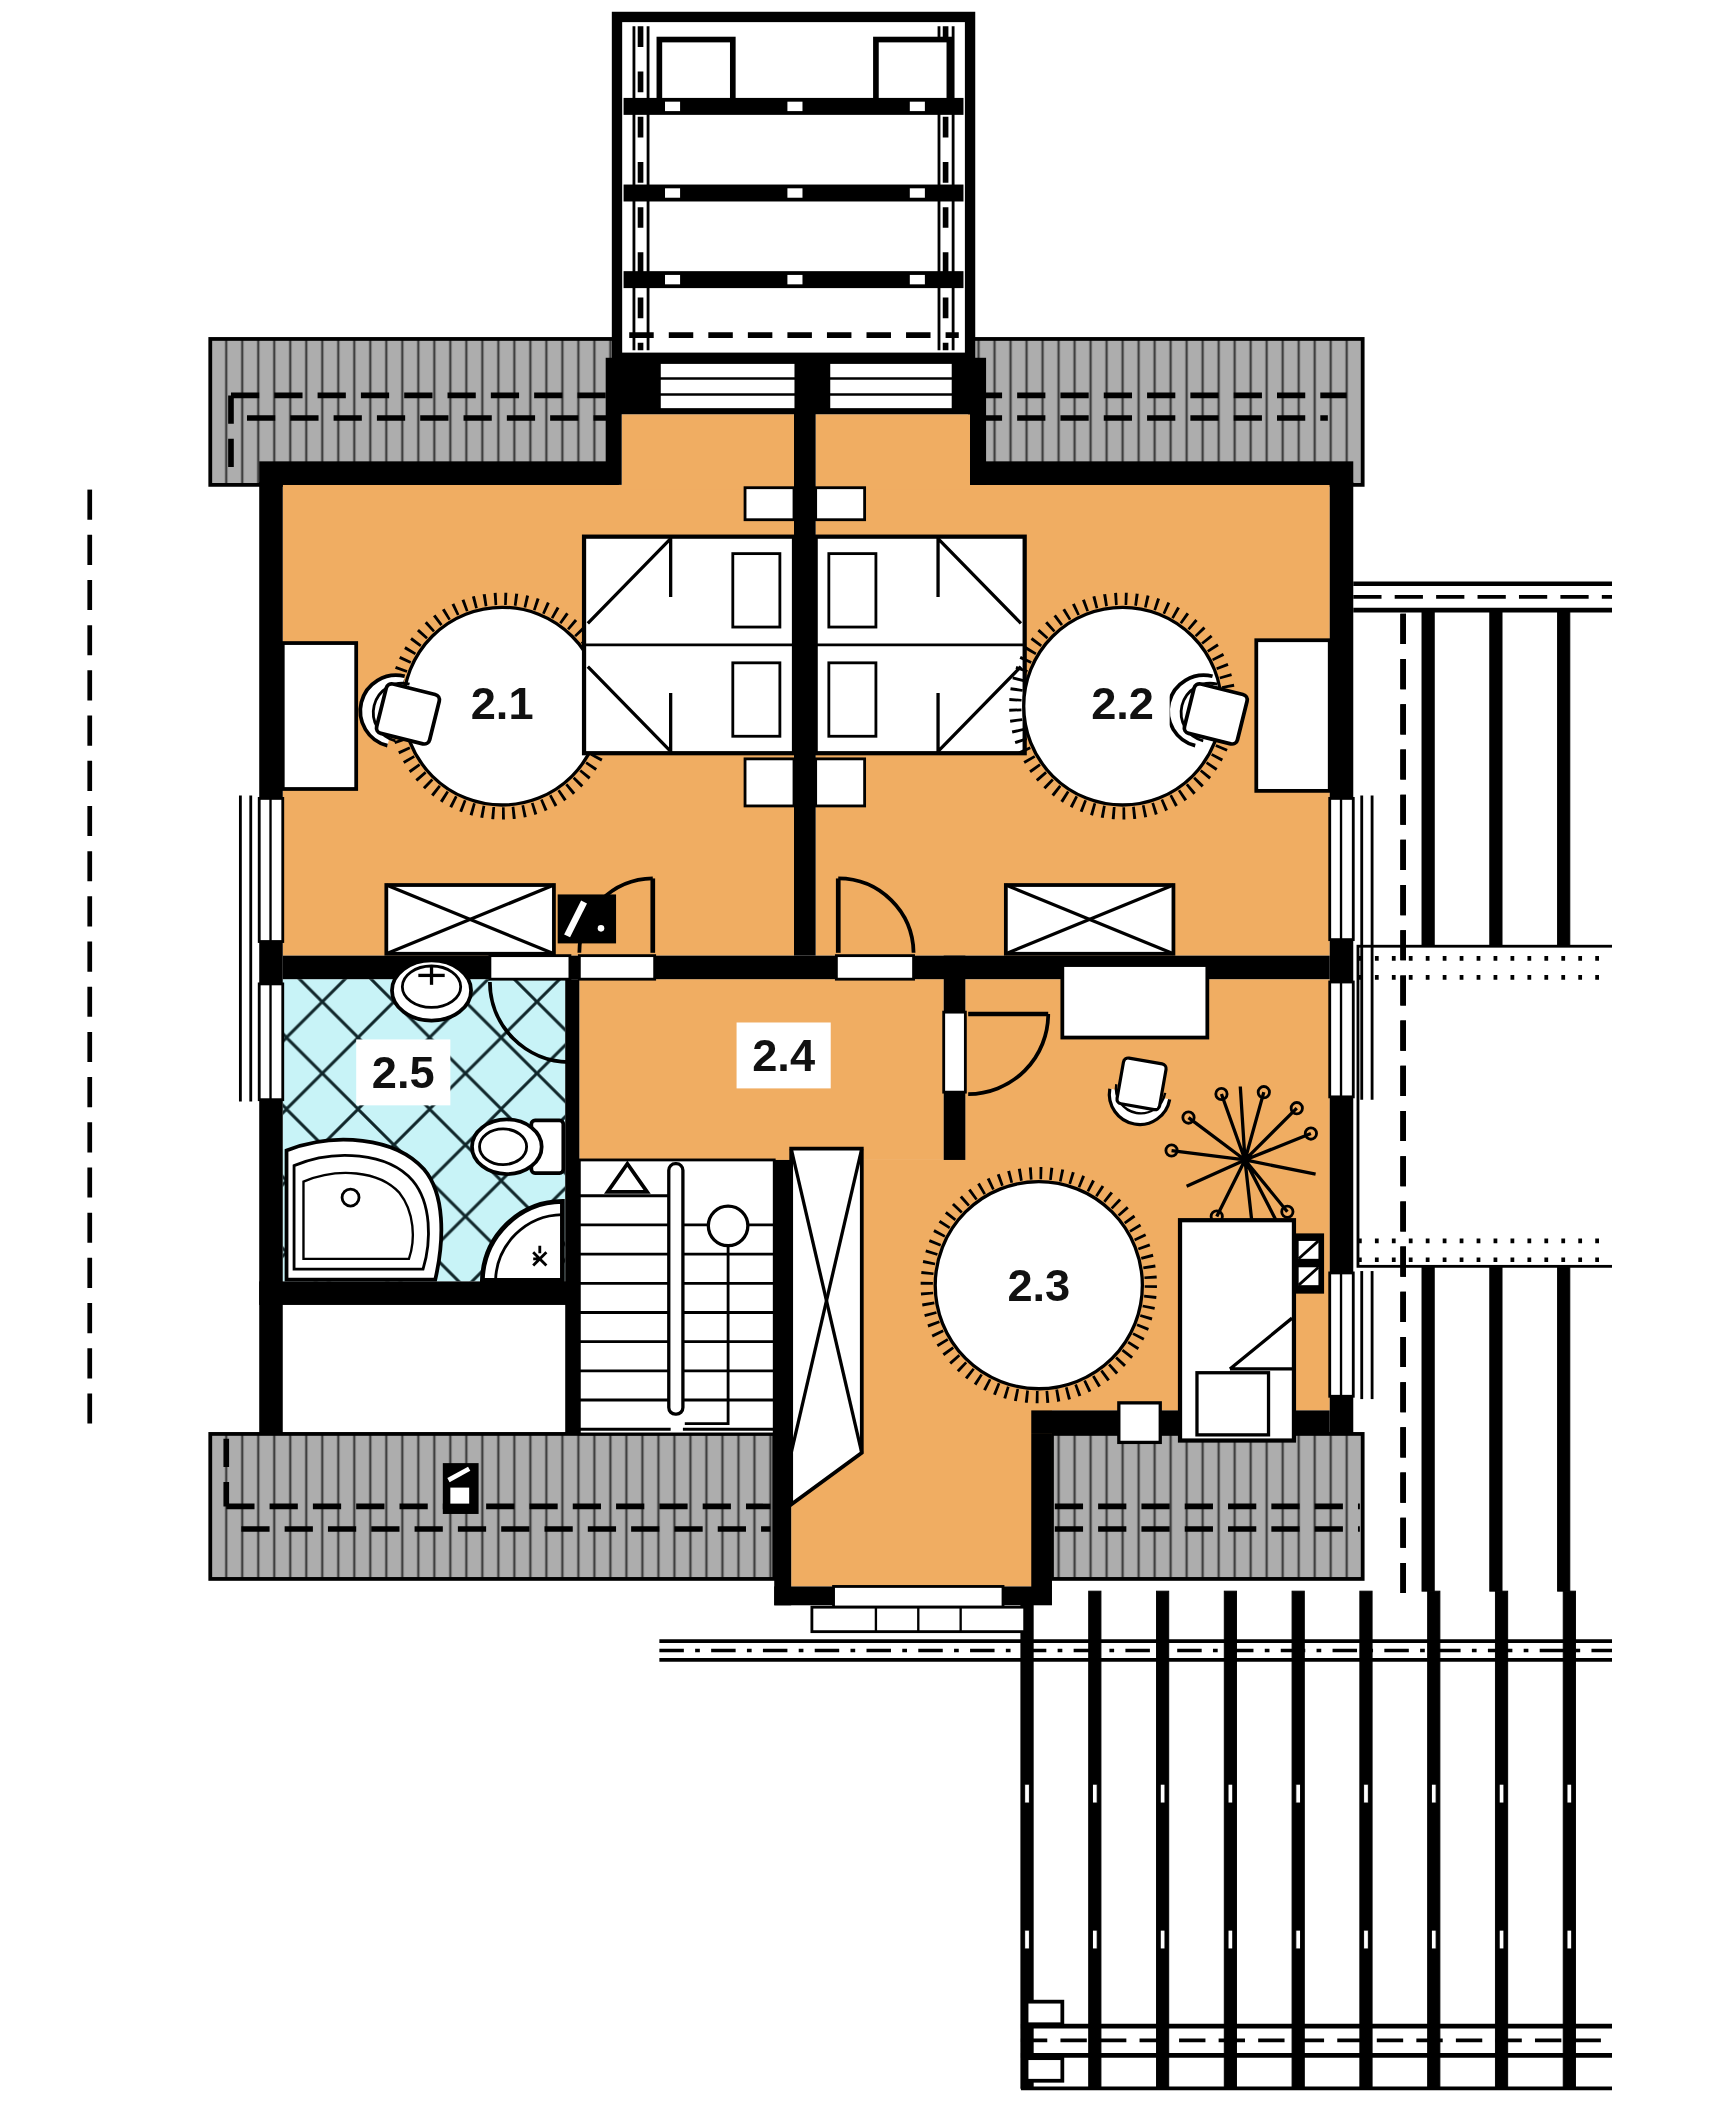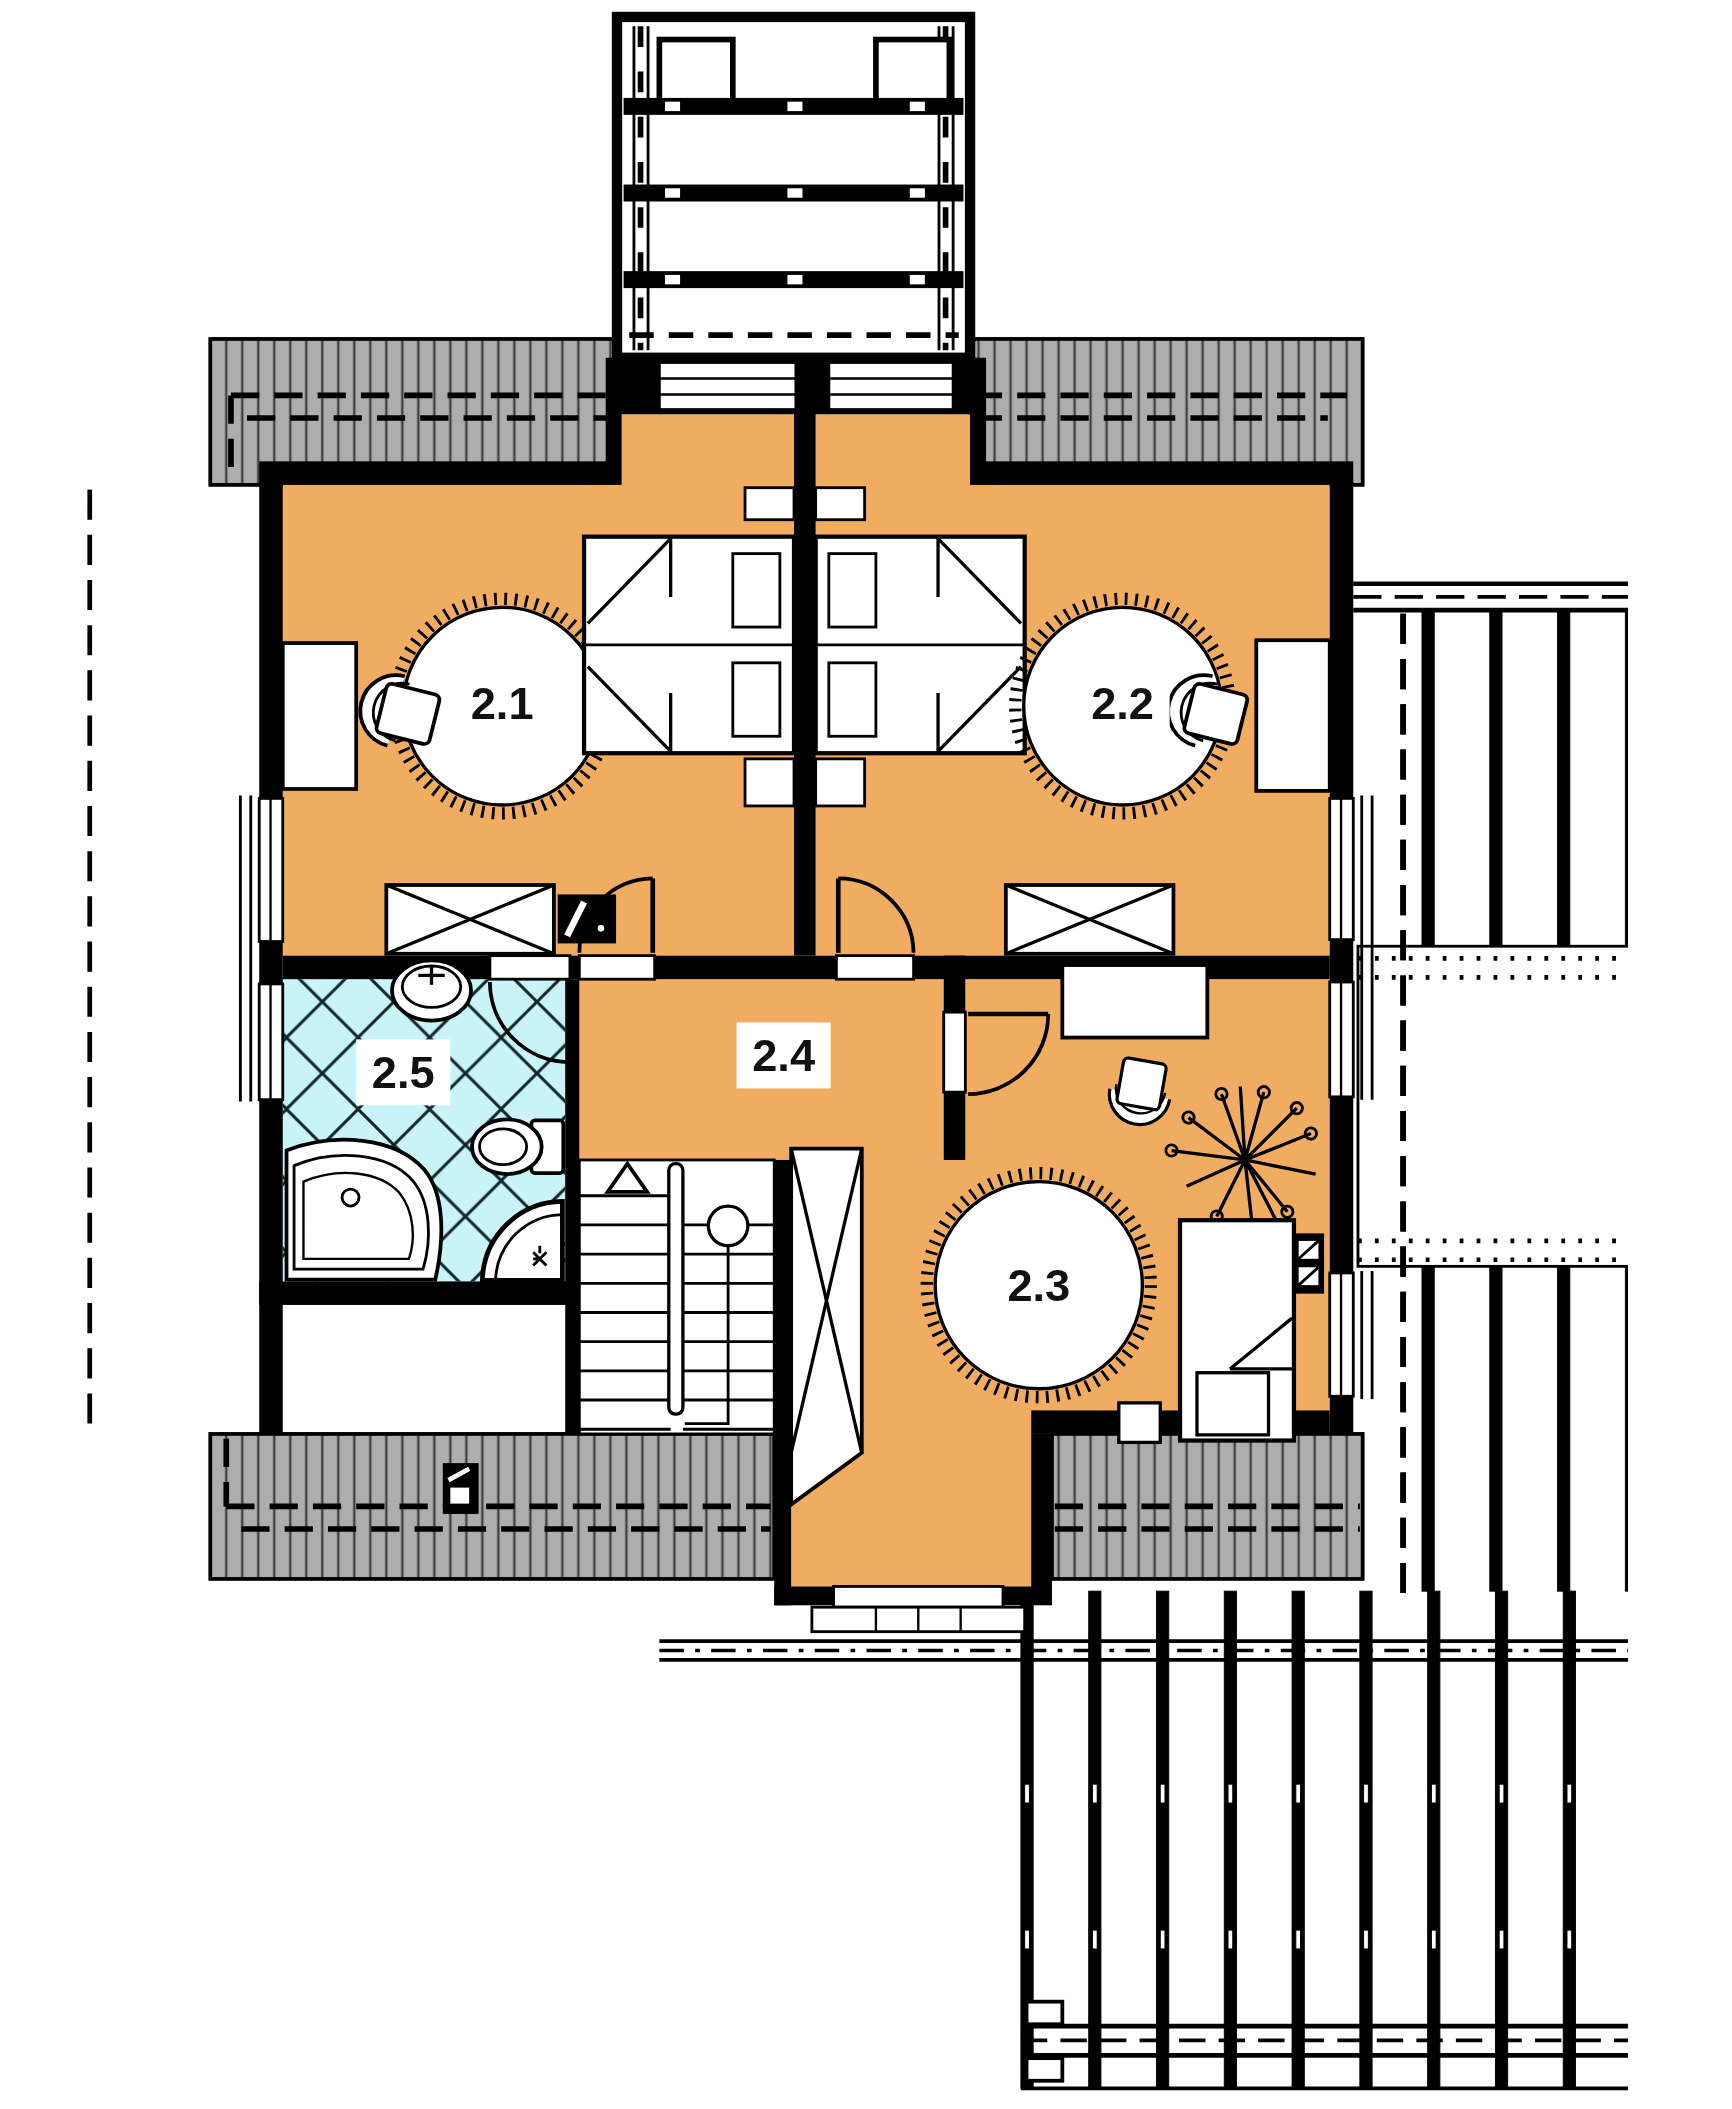--- a/index.html
+++ b/index.html
@@ -1,17 +1,17 @@
 <!DOCTYPE html>
 <html style="font-size:15px"><head>
 <meta charset="utf-8">
 <style>
   html,body{margin:0;padding:0;background:#ffffff;}
   #stage{position:relative;width:1612px;height:2109px;background:#fff;overflow:hidden;
-         font-family:"Liberation Sans", sans-serif;padding-left:16px;}
+         font-family:"Liberation Sans", sans-serif;}
   svg{position:absolute;left:0;top:0;}
   .roomlabel{font-family:"Liberation Sans",sans-serif;font-weight:bold;font-size:48px;fill:#111;}
 </style>
 </head>
 <body>
 
 <div id="stage">
 <svg width="1733" height="2109" viewBox="0 0 1840 2240">
   <defs>
     <pattern id="roofHatch" width="17" height="12" patternUnits="userSpaceOnUse">

